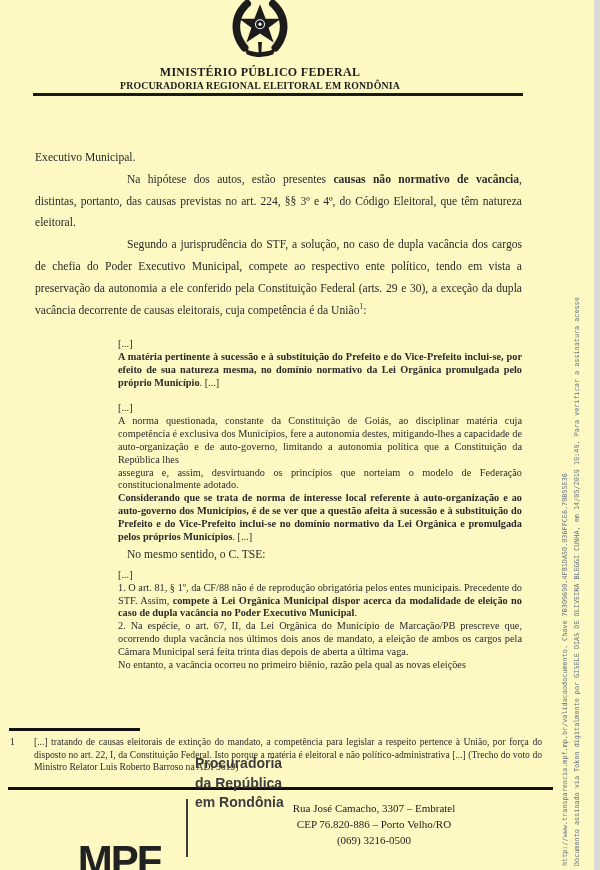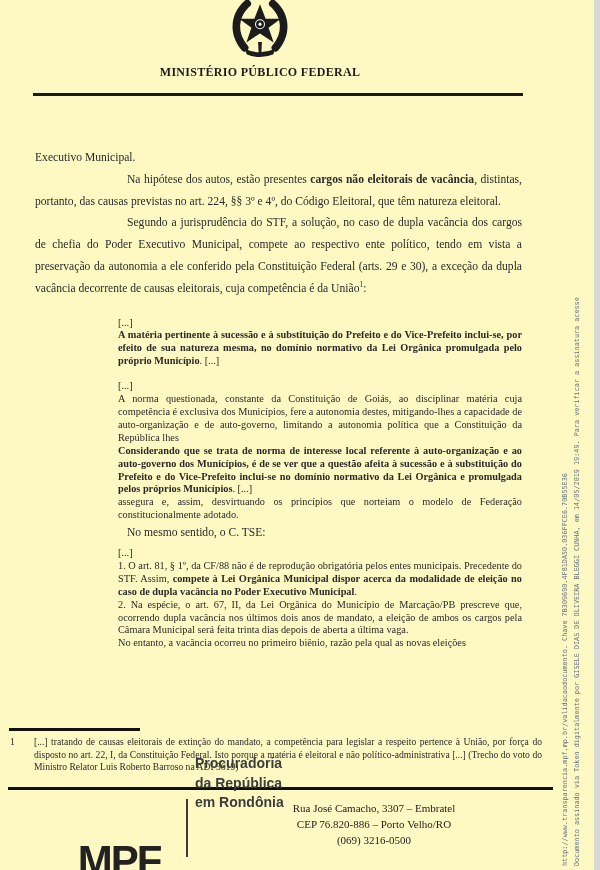--- a/index.html
+++ b/index.html
@@ -60,40 +60,41 @@
         <path d="M70,12 C91,30 93,60 73,82" stroke="#1c1c1c" stroke-width="12" fill="none" stroke-dasharray="7 3" stroke-linecap="round"></path>
         <polygon points="50,13 58.8,35.4 82.5,35.4 63.4,49.6 71.3,72.5 50,58.4 28.7,72.5 36.6,49.6 17.5,35.4 41.2,35.4" fill="#1c1c1c"></polygon>
         <circle cx="50" cy="44" r="11" fill="#1c1c1c"></circle>
         <circle cx="50" cy="44" r="7" fill="none" stroke="#ffffff" stroke-width="1.6"></circle>
         <circle cx="50" cy="44" r="2.4" fill="#ffffff"></circle>
         <path d="M47,72 L53,72 L52,90 L50,95 L48,90 Z" fill="#1c1c1c"></path>
         <path d="M27,83 Q50,93 73,83 L71,91 Q50,100 29,91 Z" fill="#1c1c1c"></path>
       </svg>
     </span>
     <div class="org-title">MINISTÉRIO PÚBLICO FEDERAL</div>
+    <div class="unit-title">PROCURADORIA REGIONAL ELEITORAL EM RONDÔNIA</div>
   </div>
   <div class="header-rule"></div>
 
   <div class="doc-body">
     <p>Executivo Municipal.</p>
 
-    <p class="indent p1"><span>Na hipótese dos autos, estão presentes </span><span class="bold">cargos não eleitorais de vacância</span><span>, distintas, portanto, das causas previstas no art. 224, §§ 3º e 4º, do Código Eleitoral, que têm natureza eleitoral.</span></p>
+    <p class="indent p1"><span>Na hipótese dos autos, estão presentes </span><span class="bold">causas não normativo de vacância</span><span>, distintas, portanto, das causas previstas no art. 224, §§ 3º e 4º, do Código Eleitoral, que têm natureza eleitoral.</span></p>
 
     <p class="indent p2"><span>Segundo a jurisprudência do STF, a solução, no caso de dupla vacância dos cargos de chefia do Poder Executivo Municipal, compete ao respectivo ente político, tendo em vista a preservação da autonomia a ele conferido pela Constituição Federal (arts. 29 e 30), a exceção da dupla vacância decorrente de causas eleitorais, cuja competência é da União</span><sup>1</sup><span>:</span></p>
 
     <div class="quote q1">
       <p>[...]</p>
       <p><span class="bold">A matéria pertinente à sucessão e à substituição do Prefeito e do Vice-Prefeito inclui-se, por efeito de sua natureza mesma, no domínio normativo da Lei Orgânica promulgada pelo próprio Município</span><span>. [...]</span></p>
     </div>
 
     <div class="quote q2">
       <p>[...]</p>
       <p>A norma questionada, constante da Constituição de Goiás, ao disciplinar matéria cuja competência é exclusiva dos Municípios, fere a autonomia destes, mitigando-lhes a capacidade de auto-organização e de auto-governo, limitando a autonomia política que a Constituição da República lhes</p>
+      <p>assegura e, assim, desvirtuando os princípios que norteiam o modelo de Federação constitucionalmente adotado.</p>
       <p><span class="bold">Considerando que se trata de norma de interesse local referente à auto-organização e ao auto-governo dos Municípios, é de se ver que a questão afeita à sucessão e à substituição do Prefeito e do Vice-Prefeito inclui-se no domínio normativo da Lei Orgânica e promulgada pelos próprios Municípios</span><span>. [...]</span></p>
-      <p>assegura e, assim, desvirtuando os princípios que norteiam o modelo de Federação constitucionalmente adotado.</p>
     </div>
 
     <p class="indent p3">No mesmo sentido, o C. TSE:</p>
 
     <div class="quote q3">
       <p>[...]</p>
       <p><span>1. O art. 81, § 1º, da CF/88 não é de reprodução obrigatória pelos entes municipais. Precedente do STF. Assim, </span><span class="bold">compete à Lei Orgânica Municipal dispor acerca da modalidade de eleição no caso de dupla vacância no Poder Executivo Municipal</span><span>.</span></p>
       <p>2. Na espécie, o art. 67, II, da Lei Orgânica do Município de Marcação/PB prescreve que, ocorrendo dupla vacância nos últimos dois anos de mandato, a eleição de ambos os cargos pela Câmara Municipal será feita trinta dias depois de aberta a última vaga.</p>
       <p>No entanto, a vacância ocorreu no primeiro biênio, razão pela qual as novas eleições</p>
     </div>

